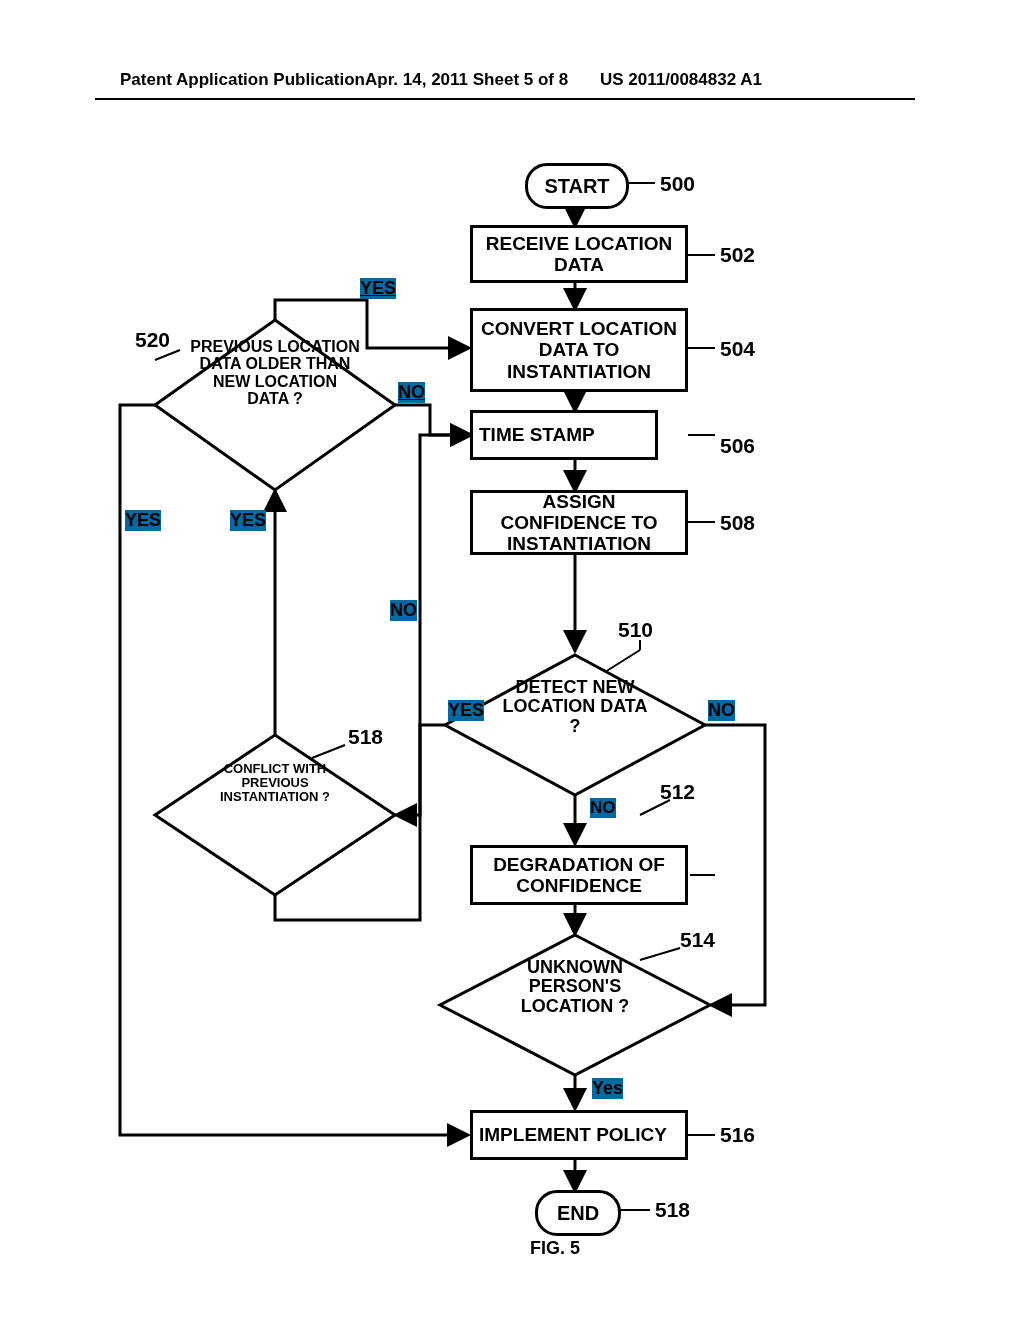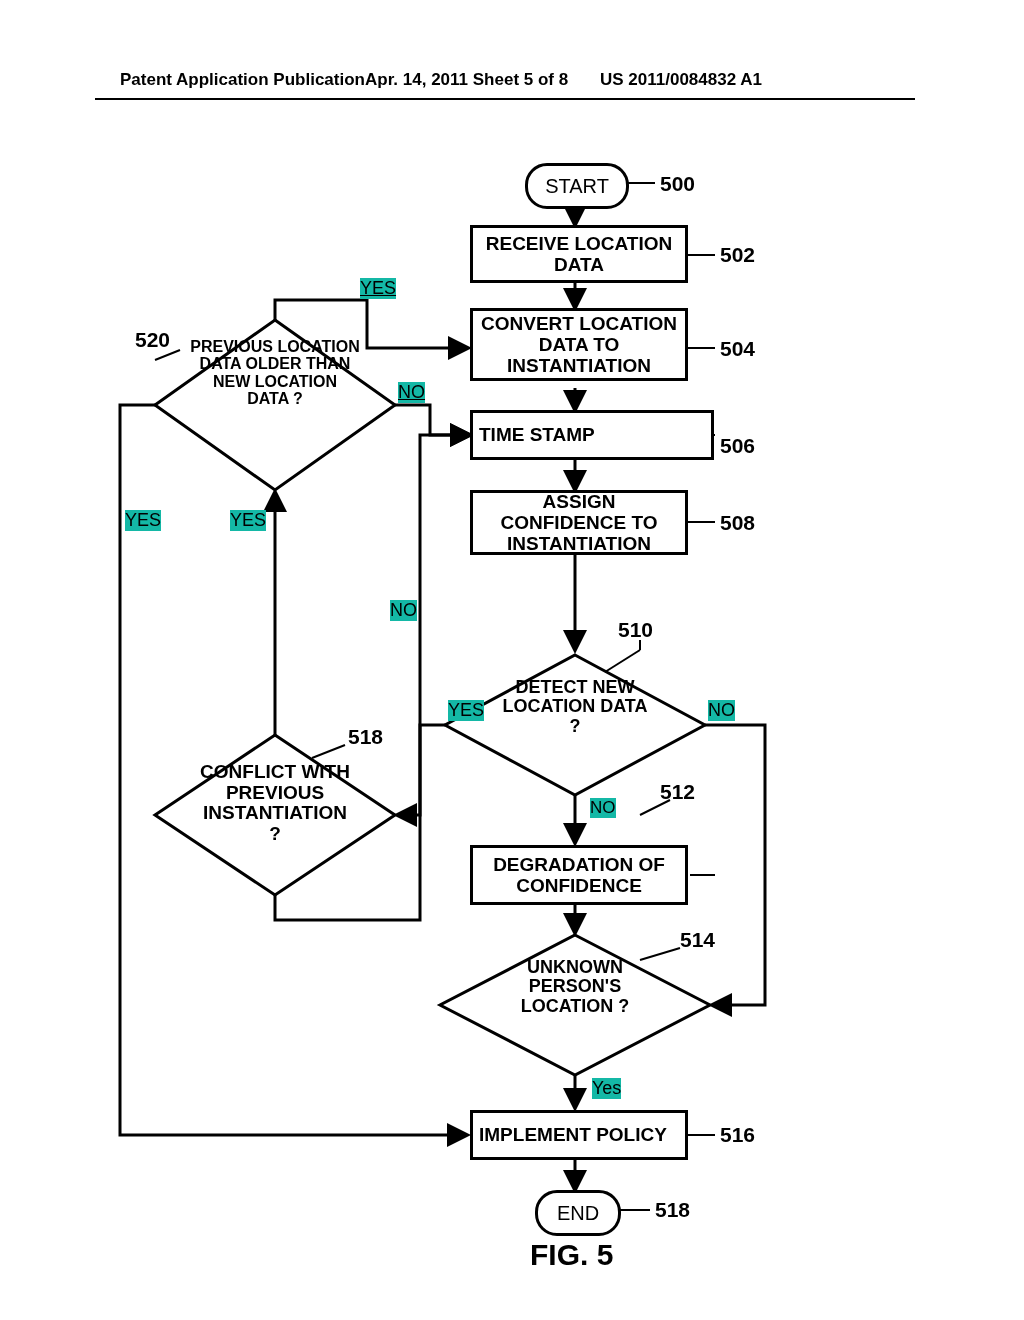--- a/index.html
+++ b/index.html
@@ -26,21 +26,21 @@
     top: 98px;
     left: 95px;
     width: 820px;
     border-top: 2px solid #000;
   }
   
   .term { 
     position: absolute;
     border: 3px solid #000;
     border-radius: 22px;
-    font-weight: normal;
+    font-weight: bold;
     font-size: 20px;
     text-align: center;
     display: flex; align-items: center; justify-content: center;
     background: #fff;
   }
   .proc {
     position: absolute;
     border: 3px solid #000;
     font-weight: bold;
     font-size: 19px;
@@ -51,28 +51,28 @@
     padding: 4px 6px;
     box-sizing: border-box;
   }
   .ref {
     position: absolute;
     font-weight: bold;
     font-size: 21px;
   }
   .edge-label {
     position: absolute;
-    font-weight: normal;
+    font-weight: bold;
     font-size: 18px;
-    background: #14b8a6;
+    background: #0369a1;
   }
   .fig {
     position: absolute;
     font-weight: bold;
-    font-size: 30px;
+    font-size: 18px;
     text-align: center;
   }
   svg.lines {
     position: absolute;
     left: 0; top: 0;
     width: 1024px; height: 1320px;
     pointer-events: none;
   }
   .diamond-txt {
     position: absolute;
@@ -157,26 +157,26 @@
 <div class="term" style="left:525px; top:163px; width:98px; height:40px;">
   <span>START</span>
 </div>
 <div class="ref" style="left:660px; top:172px;">500</div>
 
 <div class="proc" style="left:470px; top:225px; width:218px; height:58px;">
   <span>RECEIVE LOCATION DATA</span>
 </div>
 <div class="ref" style="left:720px; top:243px;">502</div>
 
-<div class="proc" style="left:470px; top:308px; width:218px; height:73px;">
+<div class="proc" style="left:470px; top:308px; width:218px; height:84px;">
   <span>CONVERT LOCATION DATA TO INSTANTIATION</span>
 </div>
 <div class="ref" style="left:720px; top:337px;">504</div>
 
-<div class="proc" style="left:470px; top:410px; width:244px; height:50px;">
+<div class="proc" style="left:470px; top:410px; width:188px; height:50px;">
   <span>TIME STAMP</span>
 </div>
 <div class="ref" style="left:720px; top:434px;">506</div>
 
 <div class="proc" style="left:470px; top:490px; width:218px; height:65px;">
   <span>ASSIGN CONFIDENCE TO INSTANTIATION</span>
 </div>
 <div class="ref" style="left:720px; top:511px;">508</div>
 
 <div class="diamond-txt" style="left:495px; top:678px; width:160px; height:94px;">
@@ -201,21 +201,21 @@
 <div class="proc" style="left:470px; top:1110px; width:218px; height:50px;">
   <span>IMPLEMENT POLICY</span>
 </div>
 <div class="ref" style="left:720px; top:1123px;">516</div>
 
 <div class="term" style="left:535px; top:1190px; width:80px; height:40px;">
   <span>END</span>
 </div>
 <div class="ref" style="left:655px; top:1198px;">518</div>
 
-<div class="diamond-txt" style="left:195px; top:762px; width:160px; height:106px; font-size:19px;">
+<div class="diamond-txt" style="left:195px; top:762px; width:160px; height:106px; font-size:13px;">
   <span>CONFLICT WITH PREVIOUS INSTANTIATION ?</span>
 </div>
 <div class="ref" style="left:348px; top:725px;">518</div>
 <div class="edge-label" style="left:390px; top:600px;">NO</div>
 <div class="edge-label" style="left:230px; top:510px;">YES</div>
 
 <div class="diamond-txt" style="left:190px; top:338px; width:170px; height:134px; font-size:16px;">
   <span>PREVIOUS LOCATION DATA OLDER THAN NEW LOCATION DATA ?</span>
 </div>
 <div class="ref" style="left:135px; top:328px;">520</div>

